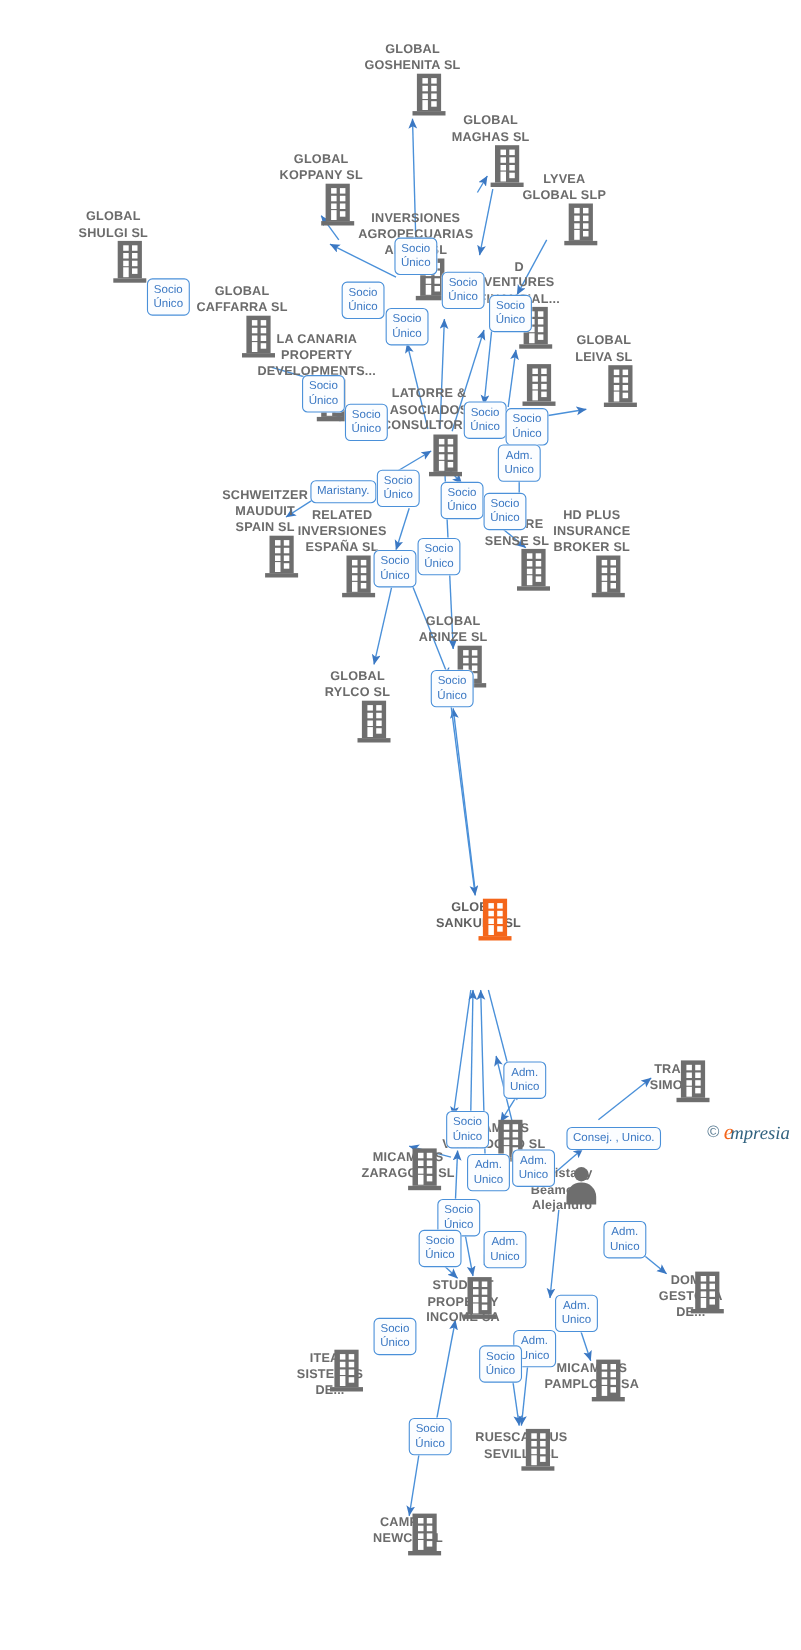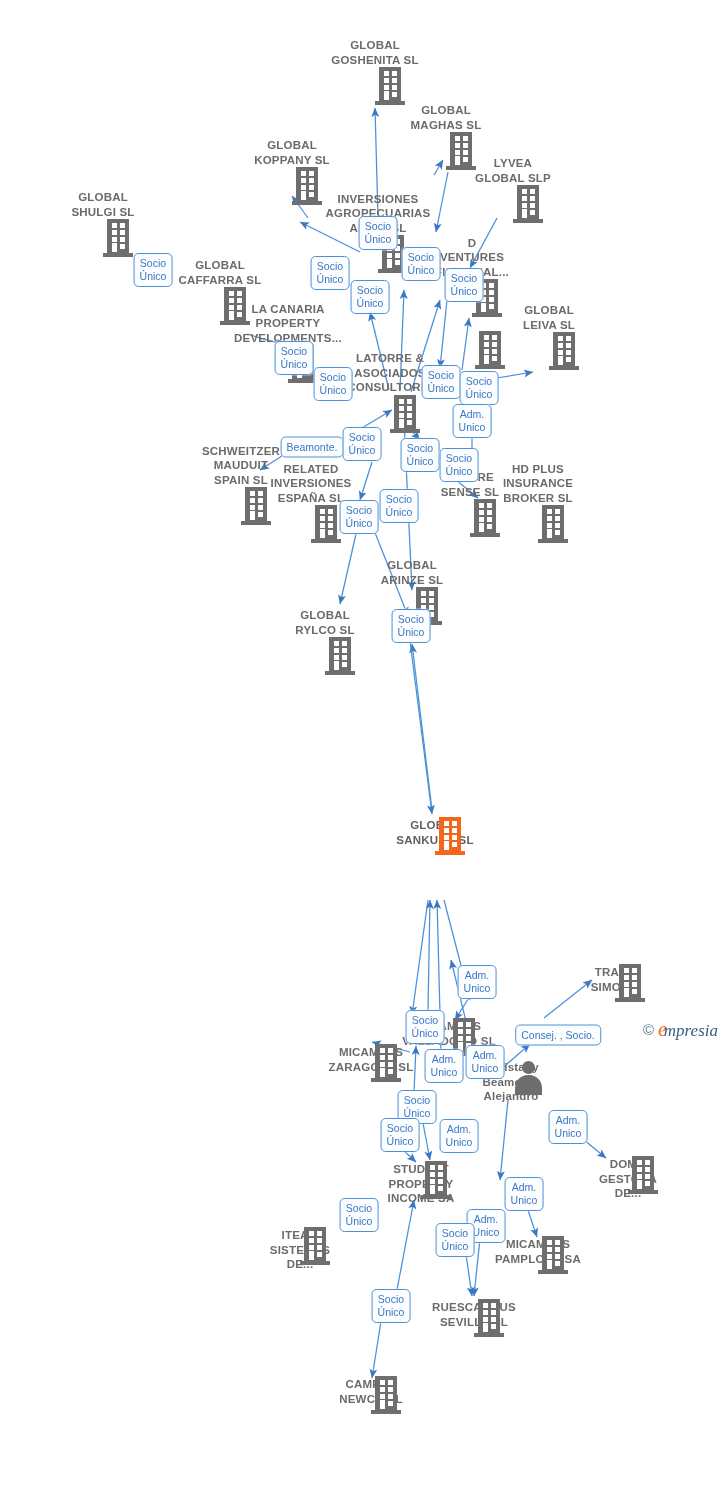--- a/index.html
+++ b/index.html
@@ -200,39 +200,39 @@
       <div class="badge" style="left: 294px; top: 358px;">Socio
 Único</div>
       <div class="badge" style="left: 333px; top: 384px;">Socio
 Único</div>
       <div class="badge" style="left: 441px; top: 382px;">Socio
 Único</div>
       <div class="badge" style="left: 479px; top: 388px;">Socio
 Único</div>
       <div class="badge" style="left: 472px; top: 421px;">Adm.
 Unico</div>
-      <div class="badge wide" style="left: 312px; top: 447px;">Beamonte.</div>
+      <div class="badge wide" style="left: 312px; top: 447px;">Maristany.</div>
       <div class="badge" style="left: 362px; top: 444px;">Socio
 Único</div>
       <div class="badge" style="left: 420px; top: 455px;">Socio
 Único</div>
       <div class="badge" style="left: 459px; top: 465px;">Socio
 Único</div>
       <div class="badge" style="left: 359px; top: 517px;">Socio
 Único</div>
       <div class="badge" style="left: 399px; top: 506px;">Socio
 Único</div>
       <div class="badge" style="left: 411px; top: 626px;">Socio
 Único</div>
       <div class="badge" style="left: 477px; top: 982px;">Adm.
 Unico</div>
       <div class="badge" style="left: 425px; top: 1027px;">Socio
 Único</div>
       <div class="badge wide" style="left: 558px; top: 1035px;">Consej. ,
-Socio.</div>
+Unico.</div>
       <div class="badge" style="left: 444px; top: 1066px;">Adm.
 Unico</div>
       <div class="badge" style="left: 485px; top: 1062px;">Adm.
 Unico</div>
       <div class="badge" style="left: 417px; top: 1107px;">Socio
 Único</div>
       <div class="badge" style="left: 400px; top: 1135px;">Socio
 Único</div>
       <div class="badge" style="left: 459px; top: 1136px;">Adm.
 Unico</div>

